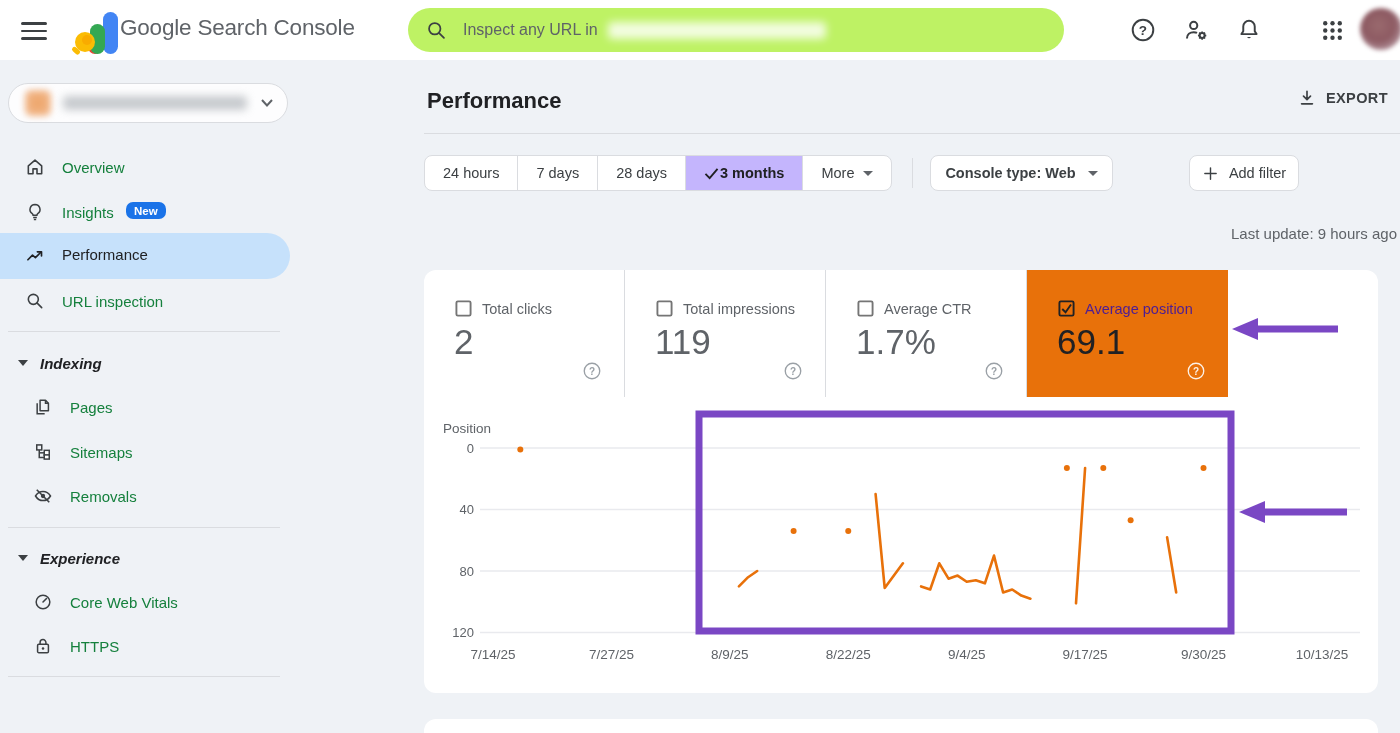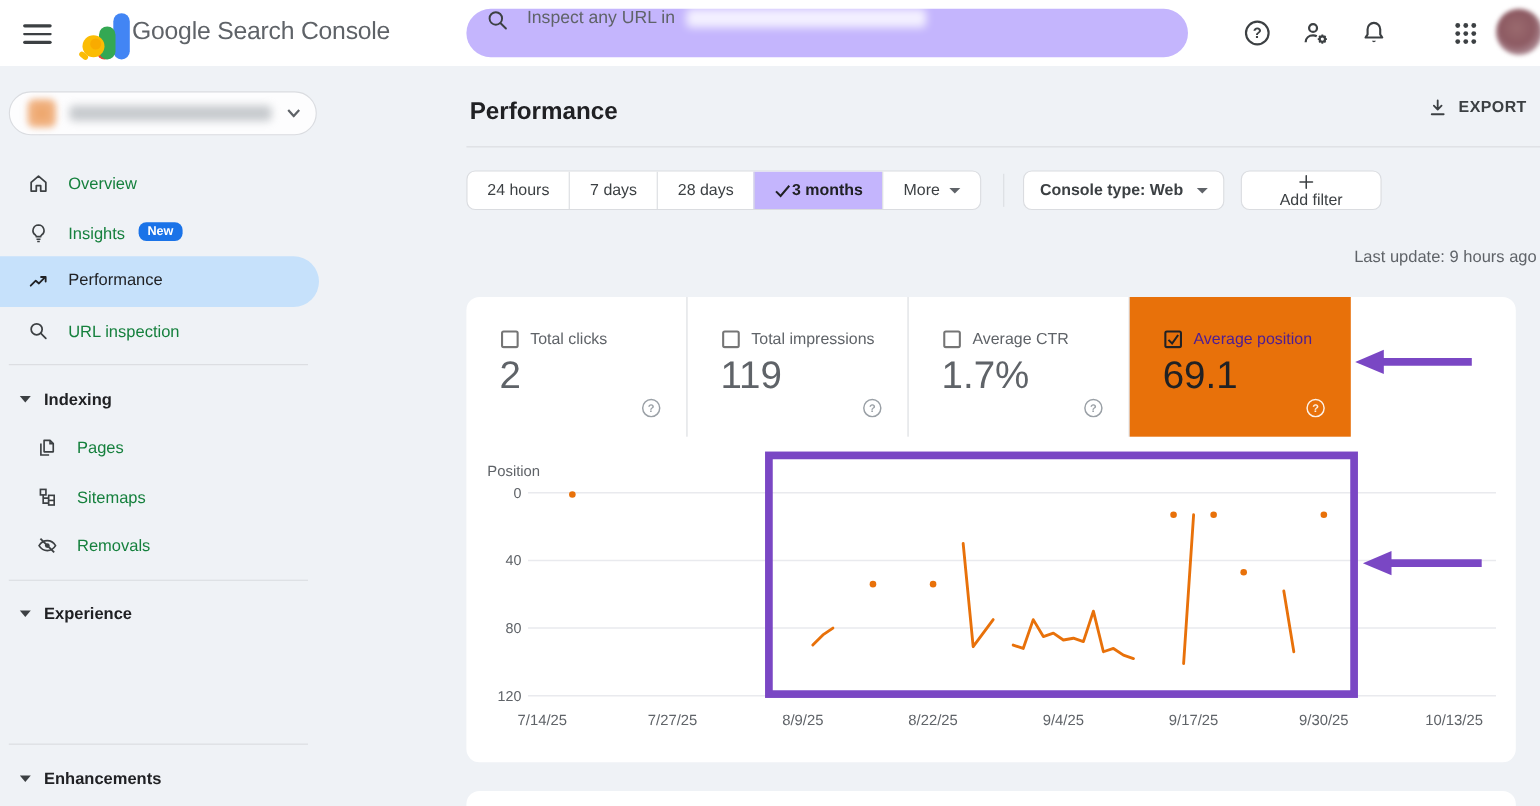--- a/index.html
+++ b/index.html
@@ -6,21 +6,21 @@
   html,body { width:1400px; height:733px; overflow:hidden; }
   body { font-family:"Liberation Sans","DejaVu Sans",sans-serif; background:#EFF2F6; color:#202124; }
   .app { position:relative; width:1400px; height:733px; }
 
   
   .topbar { position:absolute; left:0; top:0; width:1400px; height:60px; background:#fff; z-index:20; }
   .hamburger { position:absolute; left:21px; top:17px; width:28px; height:26px; cursor:pointer; }
   .hamburger span { display:block; width:26px; height:2.6px; background:#3C4043; border-radius:2px; margin:5px 0; }
   .logo { position:absolute; left:70px; top:6px; width:52px; height:50px; }
   .brand { position:absolute; left:120px; top:15px; font-size:22.5px; color:#5F6368; letter-spacing:-0.2px; white-space:nowrap; }
-  .searchpill { position:absolute; left:424px; top:8px; width:656px; height:44px; background:#c4b5fd; border-radius:22px; display:flex; padding-left:18px; }
+  .searchpill { position:absolute; left:408px; top:8px; width:656px; height:44px; background:#bef264; border-radius:22px; display:flex; align-items:center; padding-left:18px; }
   .searchpill svg { flex:0 0 auto; }
   .search-text { margin-left:16px; font-size:16px; color:#5F6368; white-space:nowrap; }
   .search-blur { margin-left:10px; width:218px; height:17px; border-radius:4px; background:rgba(255,255,255,.8); filter:blur(4px); }
   .tb-icon { position:absolute; top:15px; width:30px; height:30px; color:#3C4043; cursor:pointer; display:flex; align-items:center; justify-content:center; }
   .avatar { position:absolute; right:-2px; top:8px; width:42px; height:42px; border-radius:50%;
             background:radial-gradient(circle at 45% 42%, #9a6a6e 0%, #8d5a62 45%, #cdbcc6 100%);
             filter:blur(2px); cursor:pointer; }
 
   
   .sidebar { position:absolute; left:0; top:60px; width:300px; height:673px; }
@@ -28,21 +28,21 @@
   .prop-fav { width:26px; height:26px; border-radius:6px; background:radial-gradient(circle,#eda366,#f3c09a); filter:blur(3px); }
   .prop-name { flex:1; height:14px; margin:0 14px 0 12px; border-radius:4px; background:#9AA0A6; opacity:.55; filter:blur(4px); }
   .nav-row { position:absolute; left:0; width:290px; height:36px; display:flex; align-items:center; cursor:pointer; }
   .nav-row .nicon { position:absolute; left:25px; width:20px; height:20px; color:#3C4043; }
   .nav-row .nlabel { position:absolute; left:62px; font-size:15px; color:#15803d; }
   .nav-row.child .nicon { left:33px; }
   .nav-row.child .nlabel { left:70px; }
   .nav-selected { position:absolute; left:0; top:173px; width:290px; height:46px; background:#C6E1FB; border-radius:0 24px 24px 0; cursor:pointer; }
   .nav-selected .nicon { position:absolute; left:25px; top:13px; width:20px; height:20px; color:#202124; }
   .nav-selected .nlabel { position:absolute; left:62px; top:13px; font-size:15px; color:#202124; }
-  .sect-row { position:absolute; left:0; width:290px; height:32px; display:flex; align-items:center; cursor:pointer; }
+  .sect-row { position:absolute; left:0; width:290px; height:32px; display:flex; align-items:center; cursor:pointer;font-style:italic; }
   .sect-row .caret { position:absolute; left:18px; width:0; height:0; border-left:5px solid transparent; border-right:5px solid transparent; border-top:6px solid #3C4043; }
   .sect-row .slabel { position:absolute; left:40px; font-size:15px; font-weight:bold; color:#202124; }
   .sdivider { position:absolute; left:8px; width:272px; height:1px; background:#DADCE0; }
   .new-badge { position:absolute; left:126px; top:8px; background:#1A73E8; color:#fff; font-size:11.5px; font-weight:bold; border-radius:7px; padding:2.5px 8px; }
 
   
   .page-title { position:absolute; left:427px; top:88px; font-size:22px; color:#202124; }
   .export-btn { position:absolute; right:12px; top:88px; display:flex; align-items:center; gap:9px; color:#3C4043; cursor:pointer; }
   .export-btn .elabel { font-size:14.5px; font-weight:bold; letter-spacing:.4px; }
   .hdr-divider { position:absolute; left:424px; right:0; top:133px; height:1px; background:#DADCE0; }
@@ -234,28 +234,39 @@
       <span class="nlabel">Removals</span>
     </div>
 
     <div class="sdivider" style="top:467px"></div>
 
     <div class="sect-row" style="top:482px">
       <span class="caret"></span>
       <span class="slabel">Experience</span>
     </div>
 
-
+    <div class="nav-row child" style="top:524px">
+      <svg class="nicon" viewBox="0 0 24 24">
+        <circle cx="12" cy="12" r="8.2" fill="none" stroke="currentColor" stroke-width="1.8"></circle>
+        <line x1="12" y1="12" x2="16.2" y2="7.8" stroke="currentColor" stroke-width="1.9" stroke-linecap="round"></line>
+      </svg>
+      <span class="nlabel">Core Web Vitals</span>
+    </div>
+
+    <div class="nav-row child" style="top:568px">
+      <svg class="nicon" viewBox="0 0 24 24">
+        <rect x="5.5" y="10" width="13" height="10" rx="1.5" fill="none" stroke="currentColor" stroke-width="1.8"></rect>
+        <path d="M8.5 10V7.8a3.5 3.5 0 0 1 7 0V10" fill="none" stroke="currentColor" stroke-width="1.8"></path>
+        <circle cx="12" cy="15" r="1.5" fill="currentColor"></circle>
+      </svg>
+      <span class="nlabel">HTTPS</span>
+    </div>
 
     <div class="sdivider" style="top:616px"></div>
 
-    <div class="sect-row" style="top:632px">
-      <span class="caret"></span>
-      <span class="slabel">Enhancements</span>
-    </div>
   </aside>
 
   <h1 class="page-title">Performance</h1>
 
   <div class="export-btn">
     <svg width="20" height="20" viewBox="0 0 24 24">
       <path d="M12 4v9.5M7.8 9.7l4.2 4.2 4.2-4.2" fill="none" stroke="currentColor" stroke-width="2" stroke-linecap="round" stroke-linejoin="round"></path>
       <line x1="5.5" y1="19" x2="18.5" y2="19" stroke="currentColor" stroke-width="2" stroke-linecap="round"></line>
     </svg>
     <span class="elabel">EXPORT</span>
@@ -279,21 +290,21 @@
     </div>
   </div>
 
   <div class="vsep"></div>
 
   <div class="pill-btn" style="left:930px; width:183px;">
     <span style="font-weight:bold">Console type: Web</span>
     <span class="mcaret"></span>
   </div>
 
-  <div class="pill-btn" style="left:1128px; width:128px;flex-direction:column;">
+  <div class="pill-btn" style="left:1189px; width:110px;">
     <svg width="17" height="17" viewBox="0 0 24 24" style="margin-right:10px">
       <path d="M12 4v16M4 12h16" stroke="#3C4043" stroke-width="2" stroke-linecap="round"></path>
     </svg>
     <span>Add filter</span>
   </div>
 
   <div class="last-update">Last update: 9 hours ago</div>
 
   <section class="card">
     <div class="metrics">

